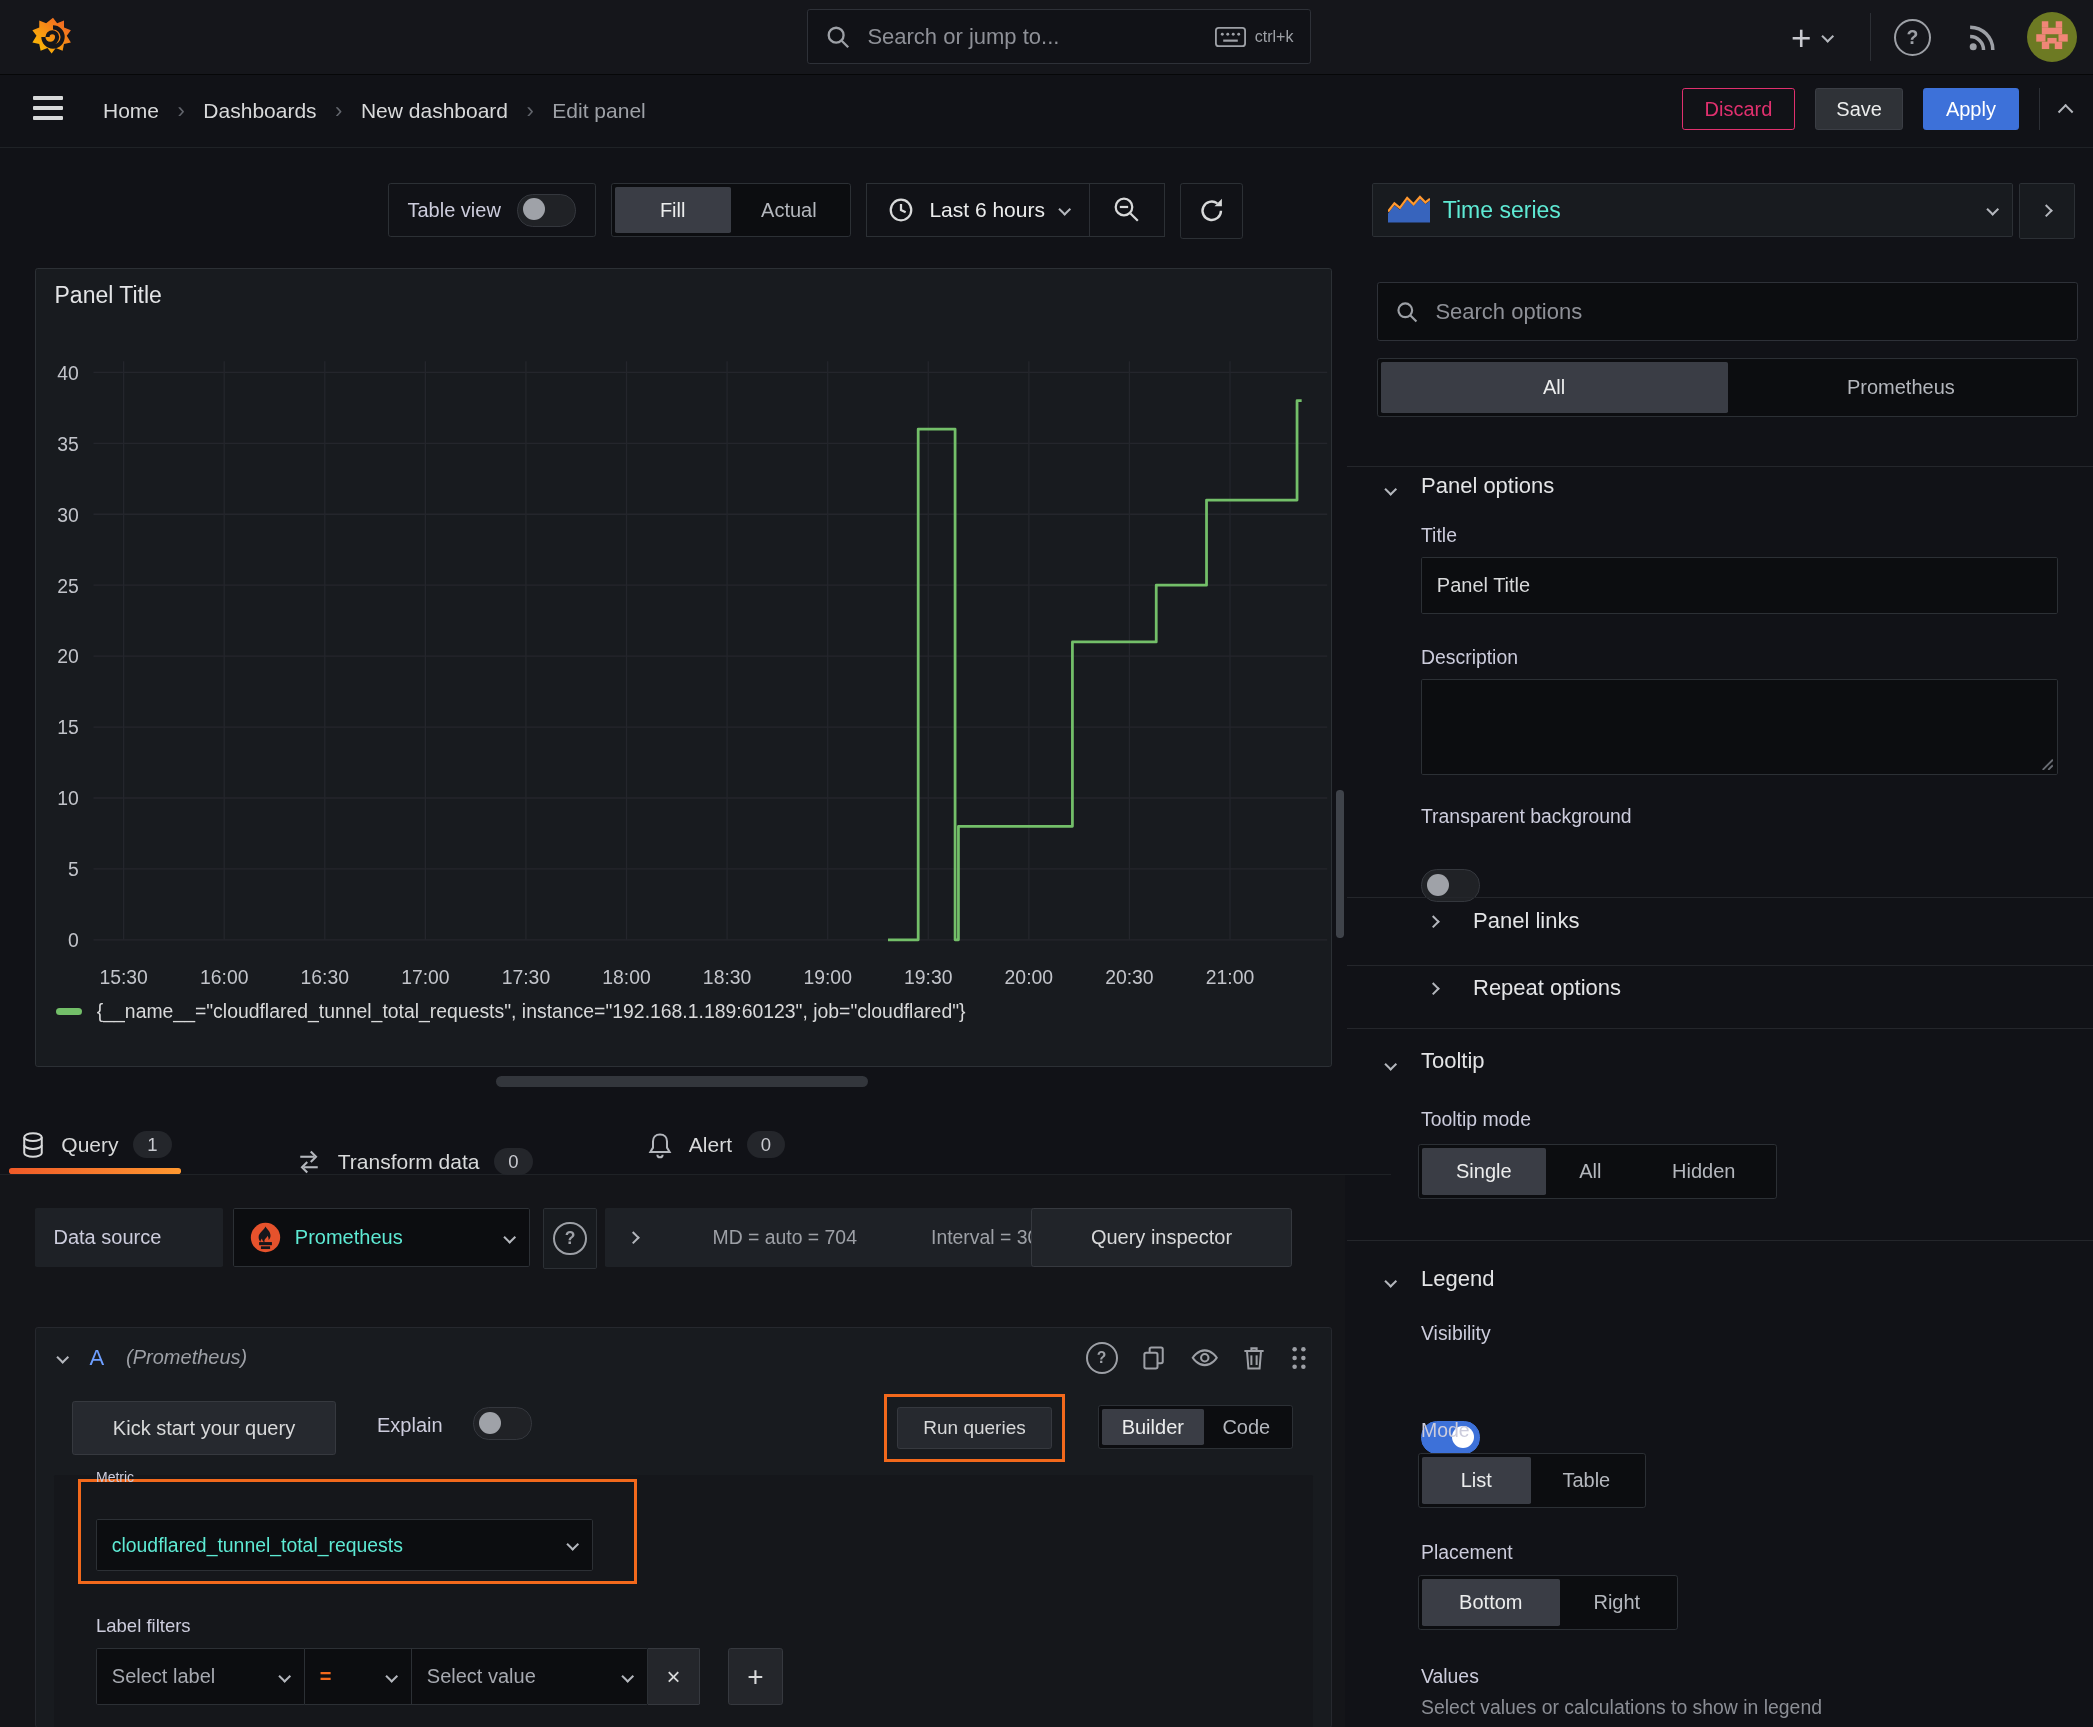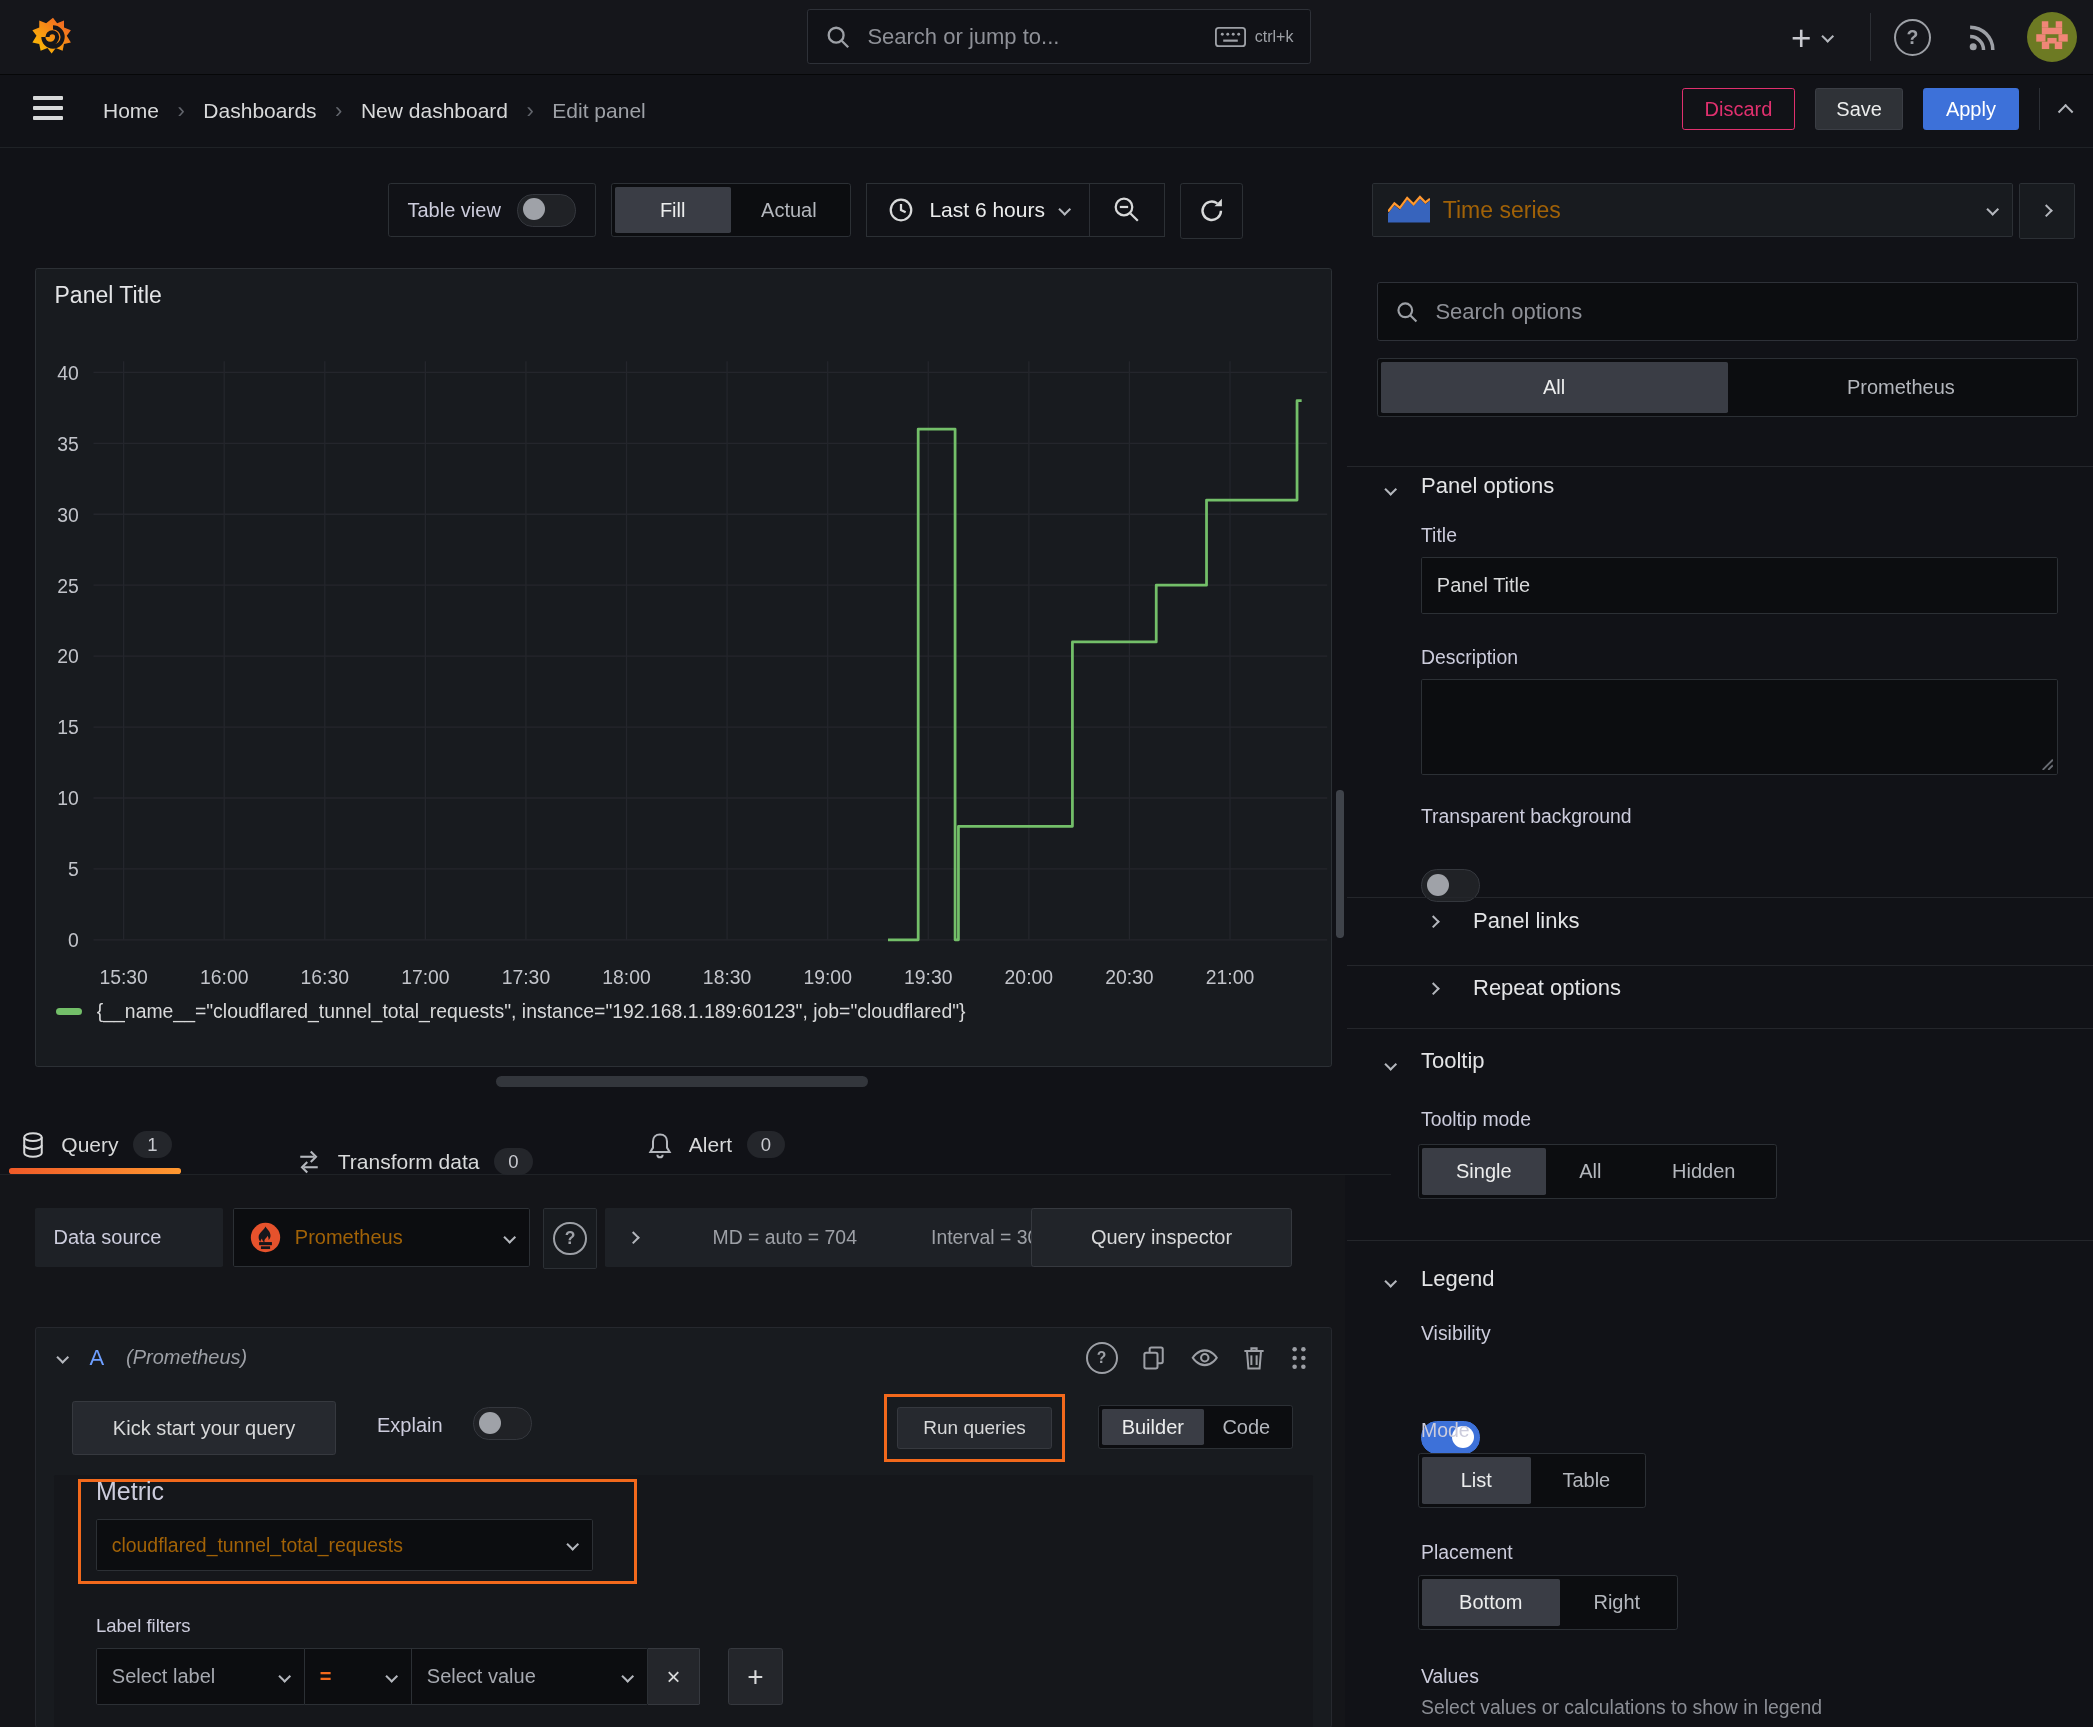--- a/index.html
+++ b/index.html
@@ -40,21 +40,21 @@
   .toggle .knob{position:absolute;top:3.7px;left:4.6px;width:22px;height:22px;border-radius:50%;background:#9fa2a8;}
   .toggle.on{background:#3d71d9;border-color:#3d71d9;}
   .toggle.on .knob{left:auto;right:4.6px;background:#fff;}
   
   .seg{display:flex;align-items:stretch;background:#0c0d10;border:0.9px solid #2c3035;border-radius:2.8px;padding:2.8px;box-sizing:border-box;}
   .seg .si{display:flex;align-items:center;justify-content:center;color:#b4b7bd;font-size:20px;border-radius:1.8px;cursor:pointer;}
   .seg .si.sel{background:#3a3d45;color:#eceded;}
   
   .select{display:flex;align-items:center;background:#0c0d10;border:0.9px solid #2c3035;border-radius:1.8px;
     box-sizing:border-box;padding:0 14.8px;gap:13px;cursor:pointer;}
-  .select .stext{flex:1;font-size:20px;color:#a16207;white-space:nowrap;overflow:hidden;}
+  .select .stext{flex:1;font-size:20px;color:#5eead4;white-space:nowrap;overflow:hidden;}
   .select .stext.ph{color:#a6a9b0;}
   .tinput{background:#0c0d10;border:0.9px solid #2c3035;border-radius:1.8px;box-sizing:border-box;color:#d8d9da;
     font-size:20px;font-family:inherit;padding:0 14.8px;outline:none;}
   .label{font-size:19.4px;color:#ccccdc;}
   .sechead{font-size:22px;color:#e3e4e6;font-weight:500;}
   .divider{background:#24262b;height:0.9px;}
   .card{background:#181b1f;border:0.9px solid #26282e;border-radius:2.8px;box-sizing:border-box;}
   .annot{border:3.7px solid #f2691c;box-sizing:border-box;}
   .badge{background:#24262b;border-radius:14.8px;padding:2.8px 14px;font-size:18.5px;color:#c9cad0;}
   .tablabel{font-size:21px;color:#d8d9da;}
@@ -350,21 +350,21 @@
   <div class="abs btn tool" style="left:897px;top:1407px;width:155px;height:42px;font-size:19px;z-index:4;">Run queries</div>
 
   <div class="abs seg" style="left:1098px;top:1405px;height:44px;text-align:center;">
     <div class="si sel" style="width:102px;">Builder</div>
     <div class="si" style="width:85px;">Code</div>
   </div>
 
   <div class="abs" style="left:54px;top:1475px;width:1259px;height:253px;background:#15171b;border-radius:1.8px;"></div>
 
   <div class="abs annot" style="left:78px;top:1479px;width:559px;height:105px;z-index:3;"></div>
-  <span class="abs label" style="left:96px;top:1469px;font-size:25px;z-index:4;margin-top:8px;">Metric</span>
+  <span class="abs label" style="left:96px;top:1469px;font-size:14px;z-index:4;">Metric</span>
   <div class="abs select" style="left:96px;top:1519px;width:497px;height:52px;z-index:4;">
     <span class="stext" style="font-size:19.4px;">cloudflared_tunnel_total_requests</span>
     <span class="chev sm"></span>
   </div>
 
   <span class="abs label" style="left:96px;top:1615px;font-size:18.5px;">Label filters</span>
   <div class="abs" style="left:96px;top:1648px;display:flex;align-items:stretch;height:57px;">
     <div class="select" style="width:209px;border-radius:1.8px 0 0 1.8px;">
       <span class="stext ph">Select label</span>
       <span class="chev sm"></span>

